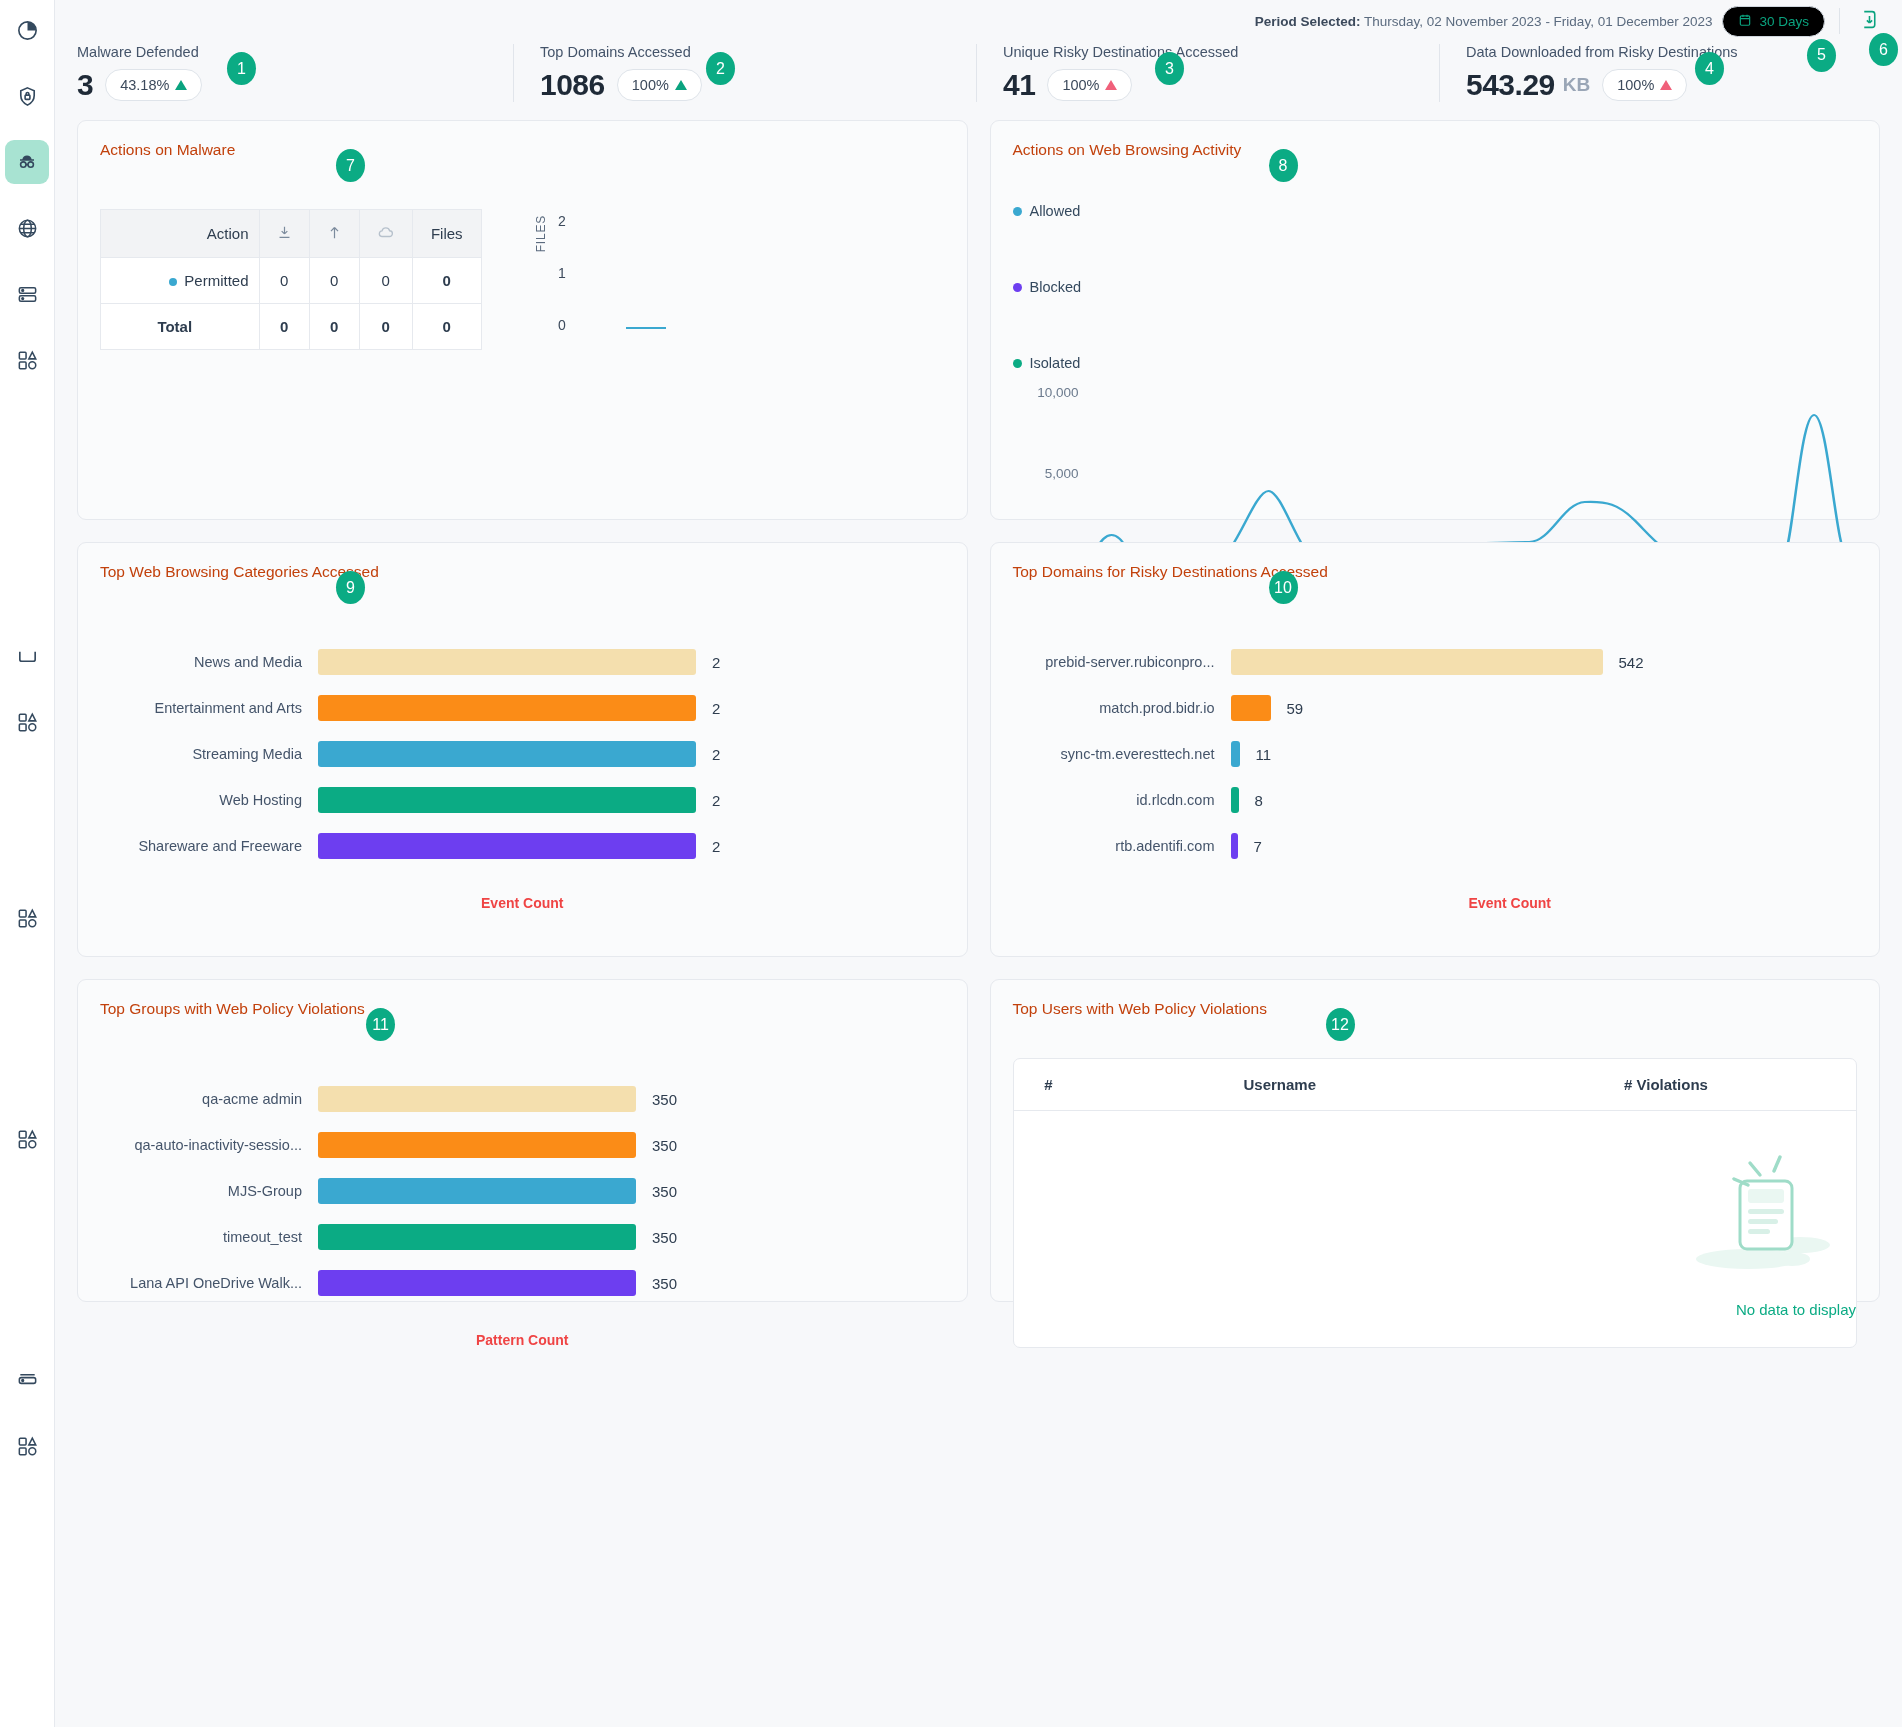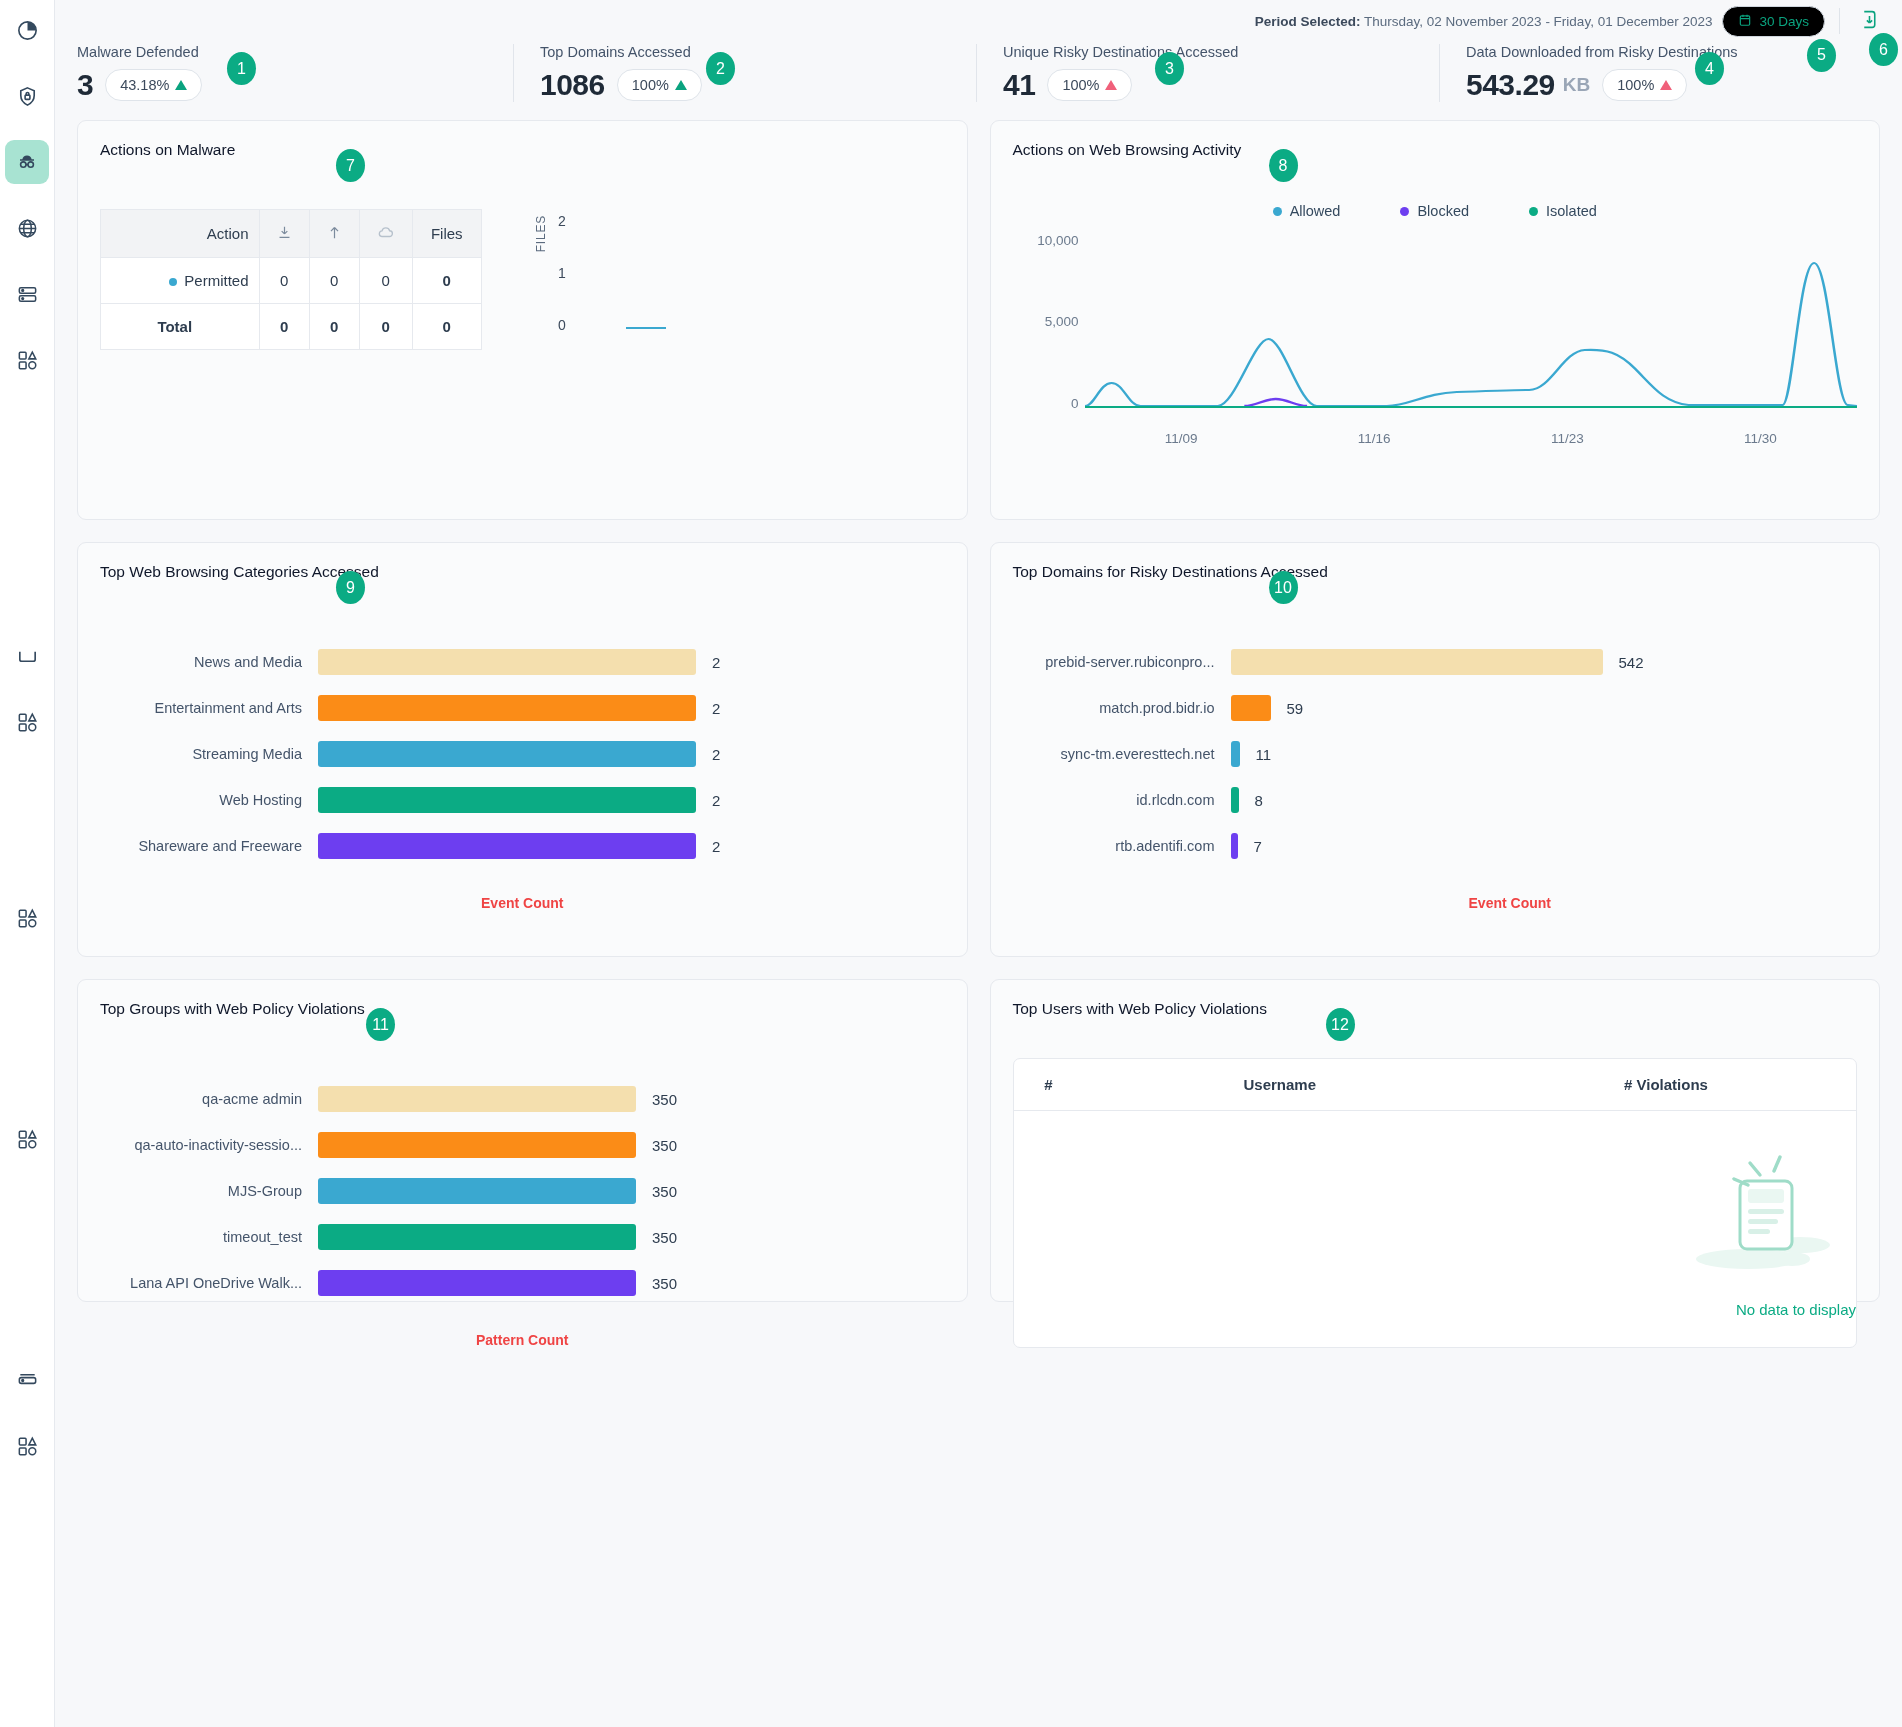--- a/index.html
+++ b/index.html
@@ -78,21 +78,21 @@
 
   
   .grid {
     display: grid; grid-template-columns: 1fr 1fr;
     gap: 22px; padding: 0 22px 22px 22px;
   }
   .card {
     background: #fafbfc; border: 1px solid #e6e9ee; border-radius: 9px;
     position: relative; padding: 20px 22px;
   }
-  .card-title { font-size: 15.5px; color: #0f172a; }
+  .card-title { font-size: 15.5px; color: #c2410c; }
   .h-400 { height: 400px; }
   .h-415 { height: 415px; }
   .h-430 { height: 323px; }
 
   
   .malware-body { display: flex; margin-top: 50px; }
   table.mw { border-collapse: collapse; width: 382px; }
   table.mw th, table.mw td {
     border: 1px solid #e6e9ee; padding: 11px 10px;
     font-size: 15px; text-align: center; color: #2e3d4f;
@@ -106,21 +106,21 @@
   .mw-chart { display: flex; align-items: flex-start; margin-left: 52px; }
   .mw-axis-title {
     writing-mode: vertical-rl; transform: rotate(180deg);
     font-size: 12px; letter-spacing: 0.8px; color: #5b6b7f; margin-top: 6px;
   }
   .mw-ticks { font-size: 14px; color: #3c4a5c; margin-left: 10px;
               display: flex; flex-direction: column; gap: 36px; padding-top: 4px; }
   .mw-line { width: 40px; height: 2px; background: #3aa8d0; margin: 118px 0 0 60px; }
 
   
-  .legend { display: flex; justify-content: center; gap: 60px; margin-top: 44px; }
+  .legend { display: flex; justify-content: center; gap: 60px; margin-top: 44px; flex-direction: column; }
   .legend-item { display: flex; align-items: center; gap: 8px;
                  font-size: 14.5px; color: #34495e; cursor: pointer; }
   .legend-dot { width: 9px; height: 9px; border-radius: 50%; }
   .lc-wrap { display: flex; margin-top: 14px; }
   .lc-y { width: 72px; position: relative; height: 190px; }
   .lc-y span { position: absolute; right: 6px; font-size: 13.5px; color: #6b7a8d; }
   .lc-plot { flex: 1; height: 190px; position: relative; }
   .lc-x { display: flex; margin-left: 72px; margin-top: 8px; }
   .lc-x span { flex: 1; text-align: center; font-size: 13.5px; color: #6b7a8d; }
 

